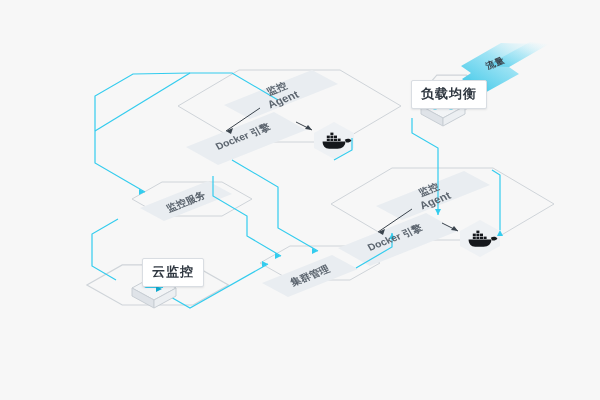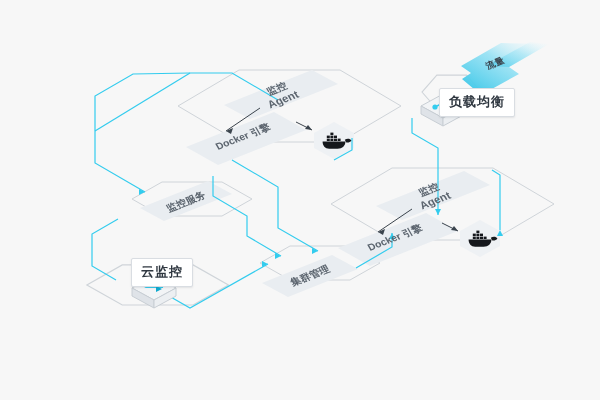--- a/index.html
+++ b/index.html
@@ -252,20 +252,20 @@
 
   <div class="isolabel" style="left:355px;top:232px;width:80px;font-size:10px;
               transform:matrix(0.94,-0.37,0.50,0.86,0,0);transform-origin:50% 50%;">Docker 引擎</div>
 
   <div class="isolabel" style="left:152px;top:196px;width:68px;font-size:10px;
               transform:matrix(0.94,-0.37,0.50,0.86,0,0);transform-origin:50% 50%;">监控服务</div>
 
   <div class="isolabel" style="left:276px;top:270px;width:68px;font-size:10px;
               transform:matrix(0.94,-0.37,0.50,0.86,0,0);transform-origin:50% 50%;">集群管理</div>
 
-  <div class="callout" style="left:411px;top:88px;margin-left:28px;">负载均衡</div>
-
-  <div class="callout" style="left:131px;top:258px;font-family:Liberation Serif, serif;">云监控</div>
+  <div class="callout" style="left:411px;top:80px;">负载均衡</div>
+
+  <div class="callout" style="left:142px;top:258px;font-family:Liberation Serif, serif;">云监控</div>
 
   <div class="arrowlabel" style="left:486px;top:57px;
               transform:matrix(0.94,-0.37,0.50,0.86,0,0);transform-origin:50% 50%;">流量</div>
 
 </div>
 
 </body></html>

